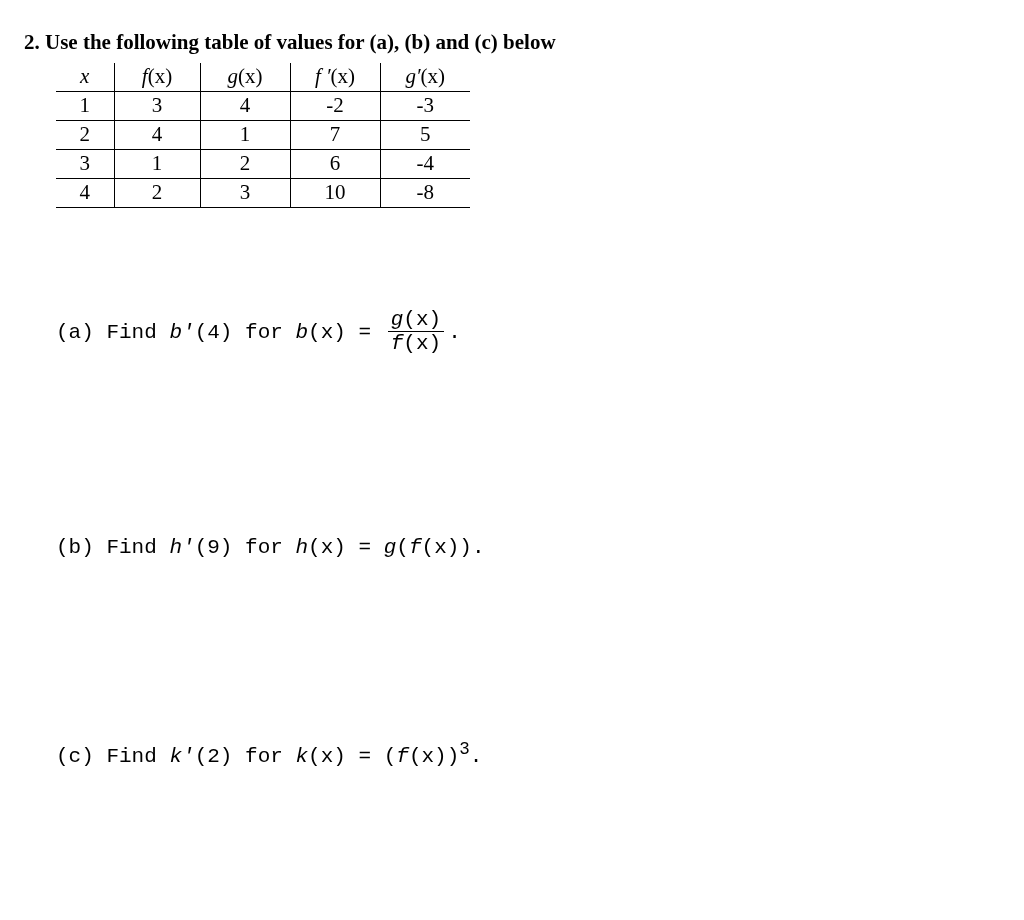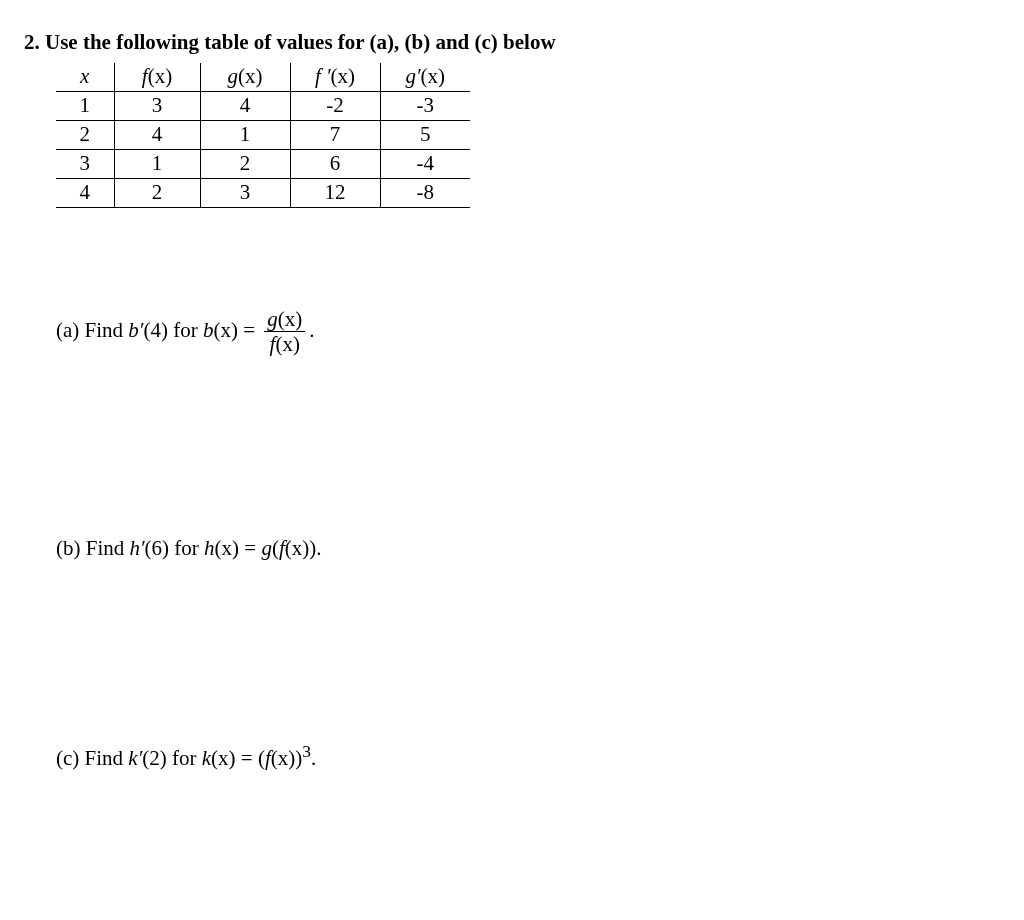--- a/index.html
+++ b/index.html
@@ -54,20 +54,21 @@
     th:first-child, td:first-child {
       border-left: none;
     }
     th:last-child, td:last-child {
       border-right: none;
       margin-top: 19px;
     }
     .subpart {
       margin-left: 32px;
       margin-bottom: 180px;
+      font-family: Liberation Mono, monospace;
     }
     .subpart:last-child {
       margin-bottom: 0;
     }
     .frac {
       display: inline-block;
       vertical-align: middle;
       text-align: center;
       font-style: italic;
       margin: 0 4px;
@@ -125,40 +126,40 @@
         <td>3</td>
         <td>1</td>
         <td>2</td>
         <td>6</td>
         <td>-4</td>
       </tr>
       <tr>
         <td>4</td>
         <td>2</td>
         <td>3</td>
-        <td>12</td>
+        <td>10</td>
         <td>-8</td>
       </tr>
     </tbody>
   </table>
 </div>
 
 <div class="subpart">
   <span>
     <span>(a) Find </span><span class="math-i">b′</span><span>(4) for </span><span class="math-i">b</span><span>(x) = </span>
     <span class="frac">
       <span class="num"><span>g</span><span class="upright">(x)</span></span>
       <span class="den"><span>f</span><span class="upright">(x)</span></span>
     </span><span>.</span>
   </span>
 </div>
 
 <div class="subpart">
   <span>
-    <span>(b) Find </span><span class="math-i">h′</span><span>(6) for </span><span class="math-i">h</span><span>(x) = </span><span class="math-i">g</span><span>(</span><span class="math-i">f</span><span>(x)).</span>
+    <span>(b) Find </span><span class="math-i">h′</span><span>(9) for </span><span class="math-i">h</span><span>(x) = </span><span class="math-i">g</span><span>(</span><span class="math-i">f</span><span>(x)).</span>
   </span>
 </div>
 
 <div class="subpart">
   <span>
     <span>(c) Find </span><span class="math-i">k′</span><span>(2) for </span><span class="math-i">k</span><span>(x) = (</span><span class="math-i">f</span><span>(x))</span><sup>3</sup><span>.</span>
   </span>
 </div>
 
 </body></html>

